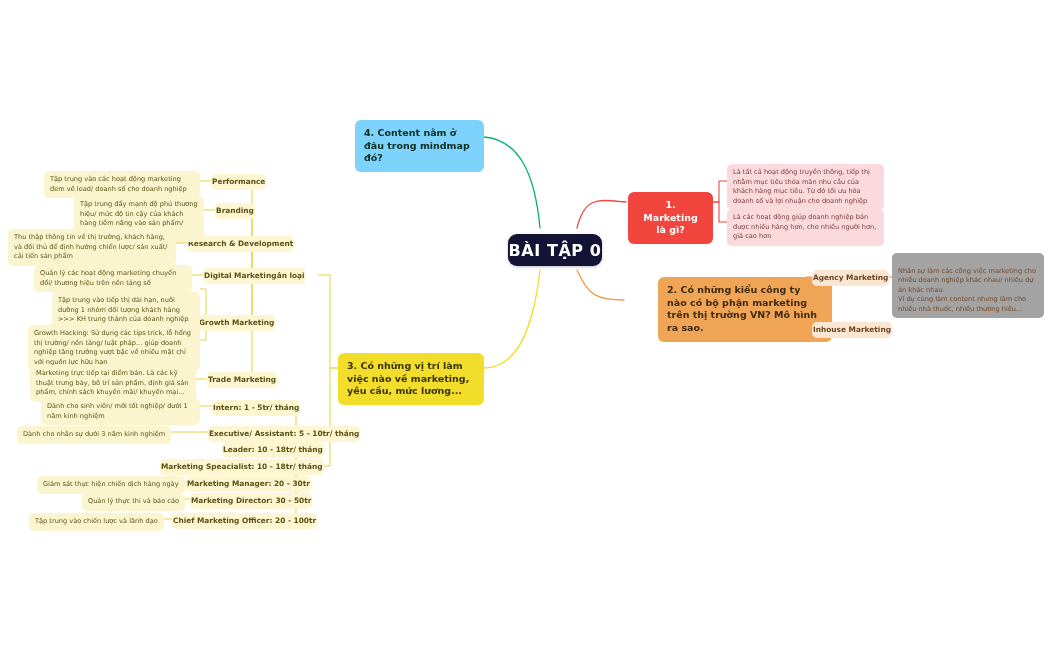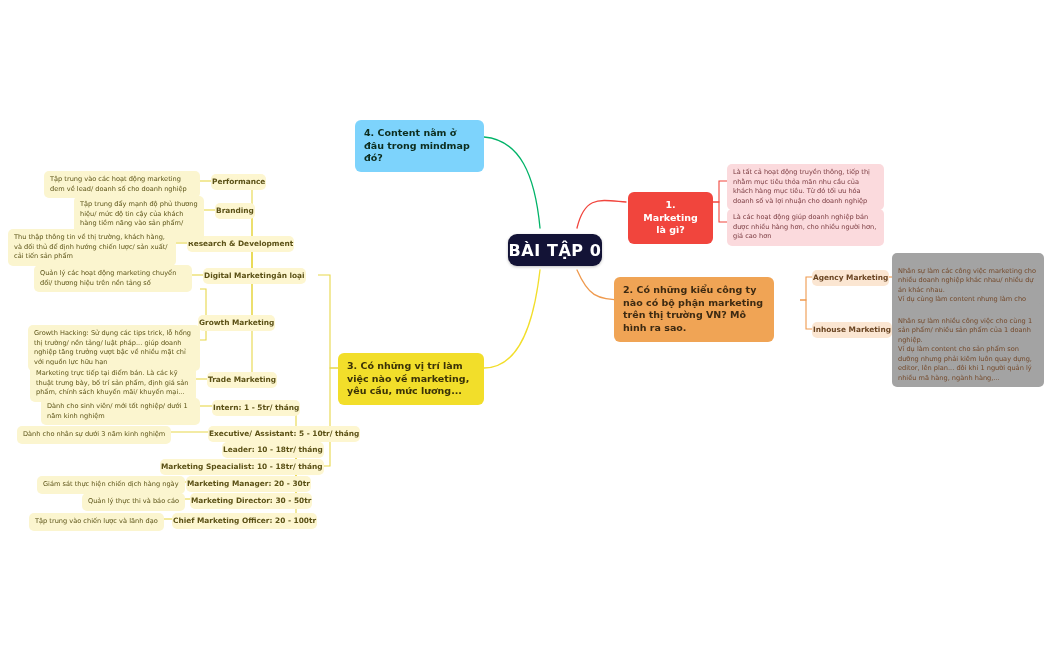--- a/index.html
+++ b/index.html
@@ -123,39 +123,35 @@
     <span>1. Marketing là gì?</span>
   </div>
 
   <div class="node note pink" style="left:727px;top:209px;width:157px;">
     <span>Là các hoạt động giúp doanh nghiệp bán được nhiều hàng hơn, cho nhiều người hơn, giá cao hơn</span>
   </div>
   <div class="node note pink" style="left:727px;top:164px;width:157px;">
     <span>Là tất cả hoạt động truyền thông, tiếp thị nhằm mục tiêu thỏa mãn nhu cầu của khách hàng mục tiêu. Từ đó tối ưu hóa doanh số và lợi nhuận cho doanh nghiệp</span>
   </div>
 
-  <div class="node branch orange" style="left:614px;top:277px;width:160px;">
+  <div class="node branch orange" style="left:658px;top:277px;width:174px;">
     <span>2. Có những kiểu công ty nào có bộ phận marketing trên thị trường VN? Mô hình ra sao.</span>
   </div>
 
   <div class="node pill orange" style="left:812px;top:270px;">
     <span>Agency Marketing</span>
   </div>
   <div class="node pill orange" style="left:812px;top:322px;">
     <span>Inhouse Marketing</span>
   </div>
 
   <div class="node note peach" style="left:892px;top:253px;width:152px;white-space:pre-line;">
     <span>Nhân sự làm các công việc marketing cho nhiều doanh nghiệp khác nhau/ nhiều dự án khác nhau.
 Ví dụ cùng làm content nhưng làm cho nhiều nhà thuốc, nhiều thương hiệu...</span>
   </div>
-  <div class="node note peach" style="left:892px;top:303px;width:152px;white-space:pre-line;">
-    <span>Nhân sự làm nhiều công việc cho cùng 1 sản phẩm/ nhiều sản phẩm của 1 doanh nghiệp.
-Ví dụ làm content cho sản phẩm son dưỡng nhưng phải kiêm luôn quay dựng, editor, lên plan... đôi khi 1 người quản lý nhiều mã hàng, ngành hàng,...</span>
-  </div>
 
   <div class="node branch yellow" style="left:338px;top:353px;width:146px;">
     <span>3. Có những vị trí làm việc nào về marketing, yêu cầu, mức lương...</span>
   </div>
 
   <div class="node pill yellow" style="left:265px;top:268px;">
     <span>Phân loại</span>
   </div>
 
   <div class="node pill yellow" style="left:211px;top:174px;">
@@ -182,20 +178,23 @@
   </div>
   <div class="node note yellow" style="left:74px;top:196px;width:130px;">
     <span>Tập trung đẩy mạnh độ phủ thương hiệu/ mức độ tin cậy của khách hàng tiềm năng vào sản phẩm/ doanh nghiệp</span>
   </div>
   <div class="node note yellow" style="left:8px;top:229px;width:168px;">
     <span>Thu thập thông tin về thị trường, khách hàng, và đối thủ để định hướng chiến lược/ sản xuất/ cải tiến sản phẩm</span>
   </div>
   <div class="node note yellow" style="left:34px;top:265px;width:158px;">
     <span>Quản lý các hoạt động marketing chuyển đổi/ thương hiệu trên nền tảng số</span>
   </div>
+  <div class="node note yellow" style="left:52px;top:292px;width:148px;">
+    <span>Tập trung vào tiếp thị dài hạn, nuôi dưỡng 1 nhóm đối tượng khách hàng &gt;&gt;&gt; KH trung thành của doanh nghiệp</span>
+  </div>
   <div class="node note yellow" style="left:28px;top:325px;width:172px;">
     <span>Growth Hacking: Sử dụng các tips trick, lỗ hổng thị trường/ nền tảng/ luật pháp... giúp doanh nghiệp tăng trưởng vượt bậc về nhiều mặt chỉ với nguồn lực hữu hạn</span>
   </div>
   <div class="node note yellow" style="left:30px;top:365px;width:166px;">
     <span>Marketing trực tiếp tại điểm bán. Là các kỹ thuật trưng bày, bố trí sản phẩm, định giá sản phẩm, chính sách khuyến mãi/ khuyến mại...</span>
   </div>
 
   <div class="node pill yellow" style="left:292px;top:459px;">
     <span>Vị trí</span>
   </div>

